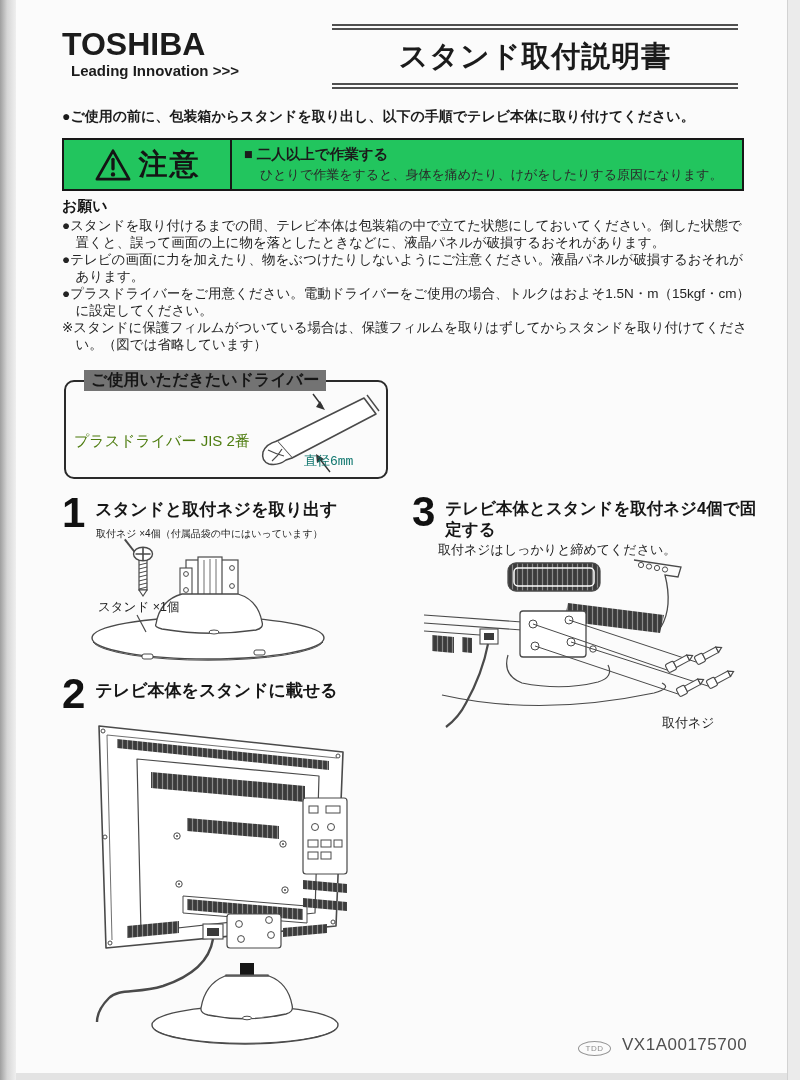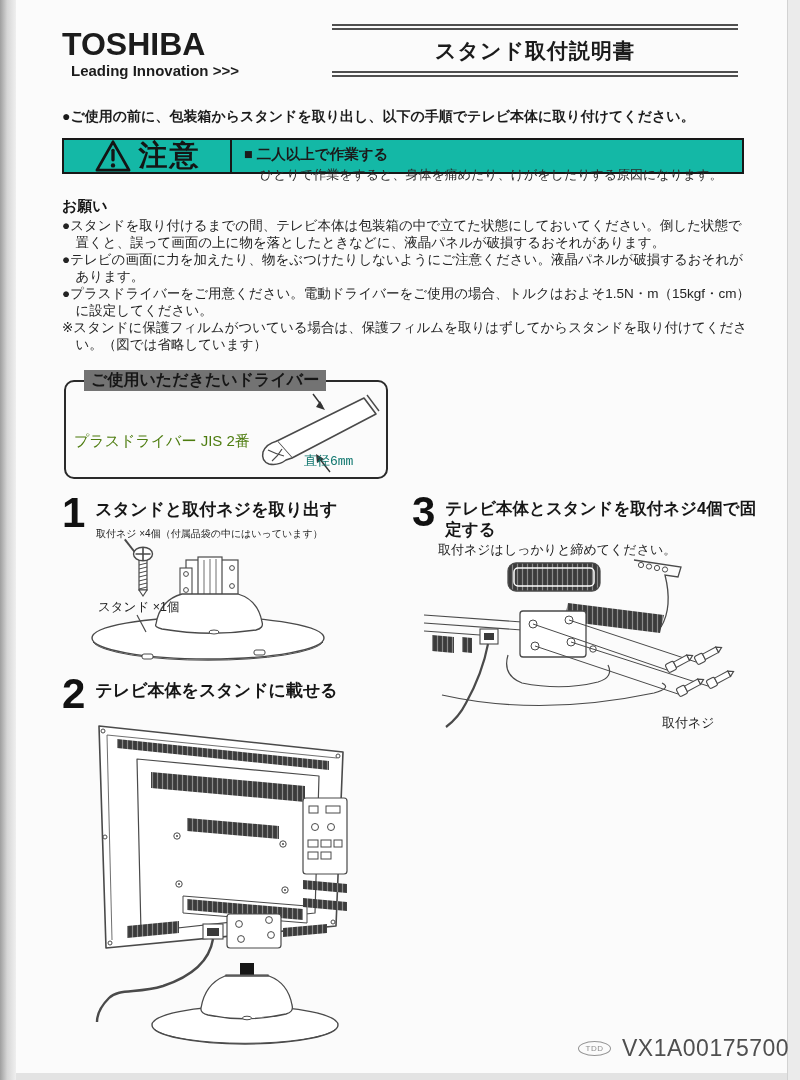--- a/index.html
+++ b/index.html
@@ -14,27 +14,27 @@
                 background:#ebebeb; border-left:1px solid #d2d2d2; }
   .edge-bottom{ position:absolute; left:16px; right:13px; bottom:0; height:7px; background:#e3e3e3; }
 
   .abs { position:absolute; }
 
   
   .logo { left:62px; top:26px; font-size:32px; font-weight:bold; letter-spacing:0px; color:#1c1c1c; }
   .tagline { left:71px; top:62px; font-size:15px; font-weight:bold; color:#1c1c1c; }
   .title-block { left:332px; top:24px; width:406px; border-top:6px double #4f4f4f;
                  border-bottom:6px double #4f4f4f; padding:7px 0 6px; text-align:center; }
-  .title-block span { font-size:21px; font-weight:bold; color:#1b1b1b; letter-spacing:1px; }
+  .title-block span { font-size:29px; font-weight:bold; color:#1b1b1b; letter-spacing:1px; }
 
   .intro { left:62px; top:108px; width:690px; font-size:14px; font-weight:bold; color:#1b1b1b; }
 
   
-  .caution { left:62px; top:138px; width:682px; height:36px; border:2.5px solid #171717;
-             display:flex; align-items:stretch; background:#14b8a6; }
+  .caution { left:62px; top:138px; width:682px; height:53px; border:2.5px solid #171717;
+             display:flex; align-items:stretch; background:#22c55e; }
   .caution-left { width:168px; display:flex; align-items:center; justify-content:center; gap:7px;
                   border-right:2px solid #171717; }
   .caution-left .txt { font-size:29px; font-weight:bold; color:#141414; letter-spacing:2px; }
   .caution-right { flex:1; padding:5px 10px 22px 12px; }
   .caution-right .hd { font-size:14.5px; font-weight:bold; color:#1b1b1b; }
   .caution-right .bd { font-size:13px; color:#2a2a2a; margin-left:16px; margin-top:2px; }
 
   
   .notice-hd { left:62px; top:197px; font-size:15px; font-weight:bold; color:#161616; }
   .notice { left:62px; top:217px; width:692px; }
@@ -55,21 +55,21 @@
   .step-note { font-size:10px; color:#242424; }
 
   .leader { position:absolute; width:1.5px; background:#4a4a4a; transform-origin:top left; }
 
   .small-label { position:absolute; font-size:12.5px; color:#242424; }
 
   
   .footer-badge { left:578px; top:1041px; width:33px; height:15px; border:1.5px solid #949494;
                   border-radius:50%; font-size:8px; color:#8e8e8e; display:flex;
                   align-items:center; justify-content:center; letter-spacing:0.5px; }
-  .footer-code { left:622px; top:1035px; font-size:23px; color:#4f4f4f; letter-spacing:0.5px; }
+  .footer-code { left:622px; top:1035px; font-size:17px; color:#4f4f4f; letter-spacing:0.5px; }
 
   svg { display:block; }
 </style>
 </head>
 <body>
 
 <div class="canvas">
 
   <svg width="0" height="0">
     <defs>

